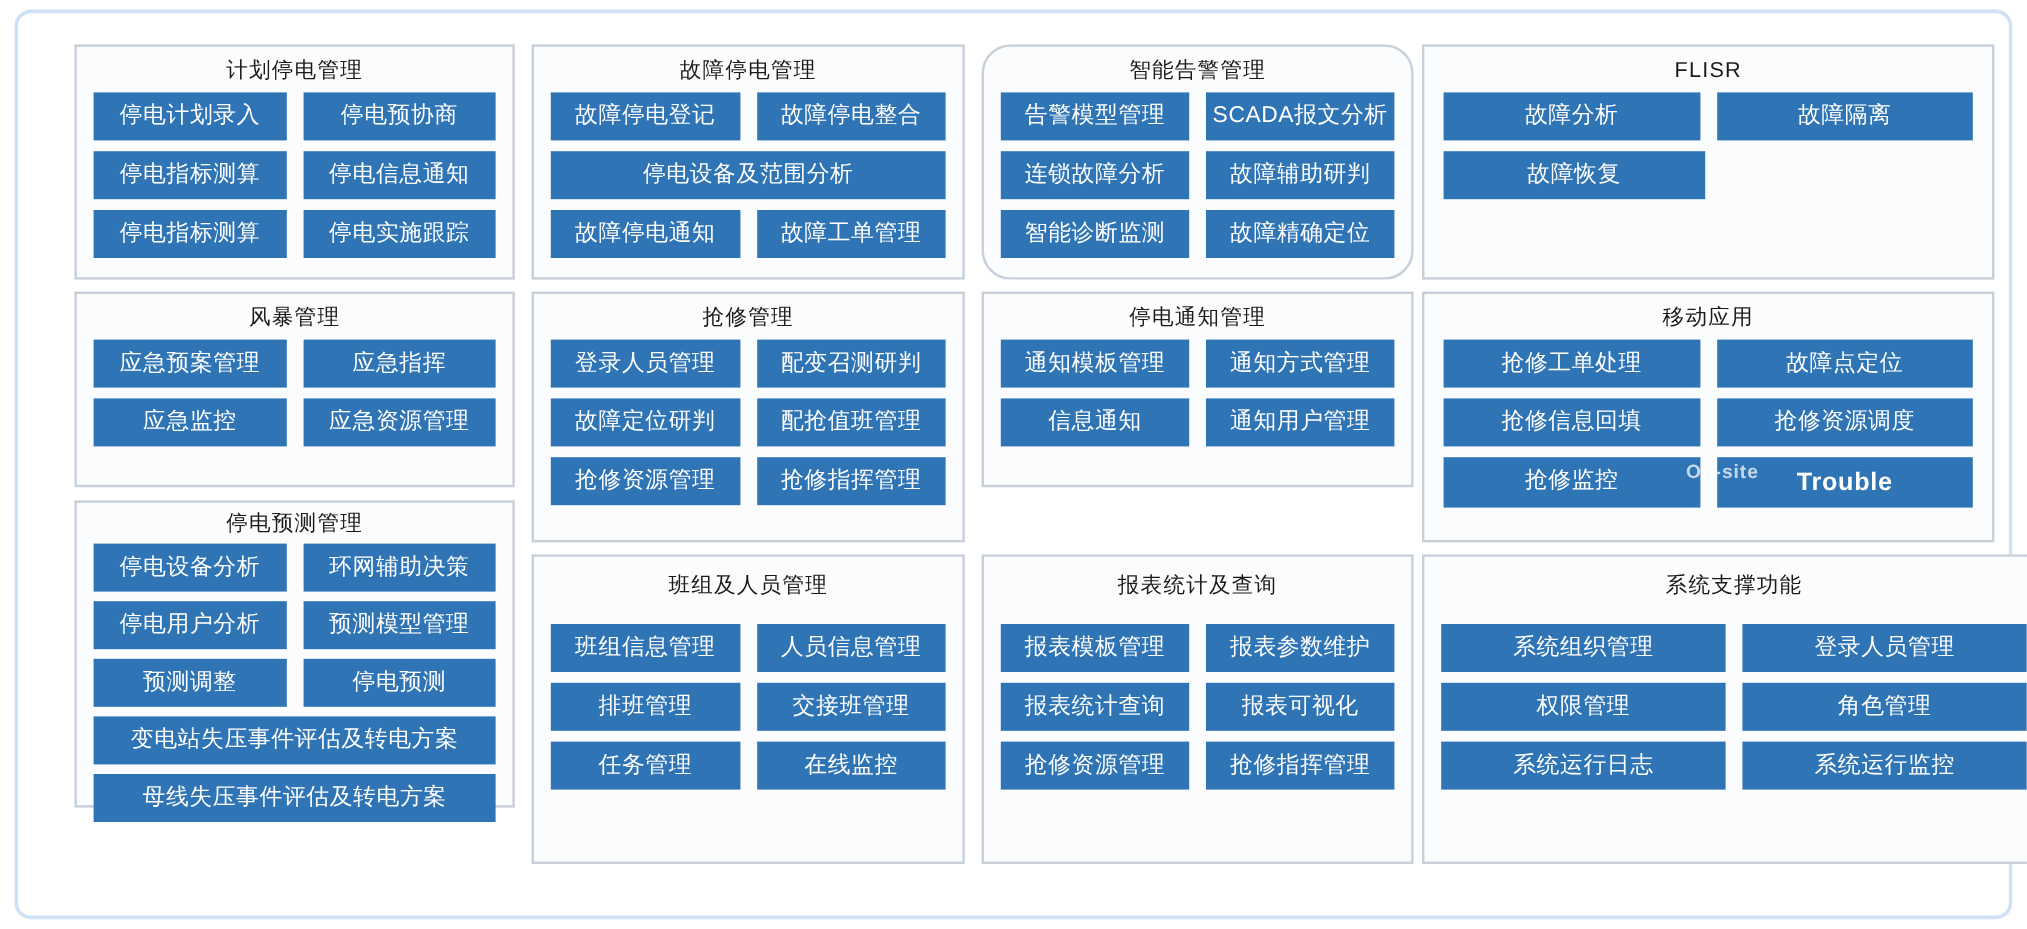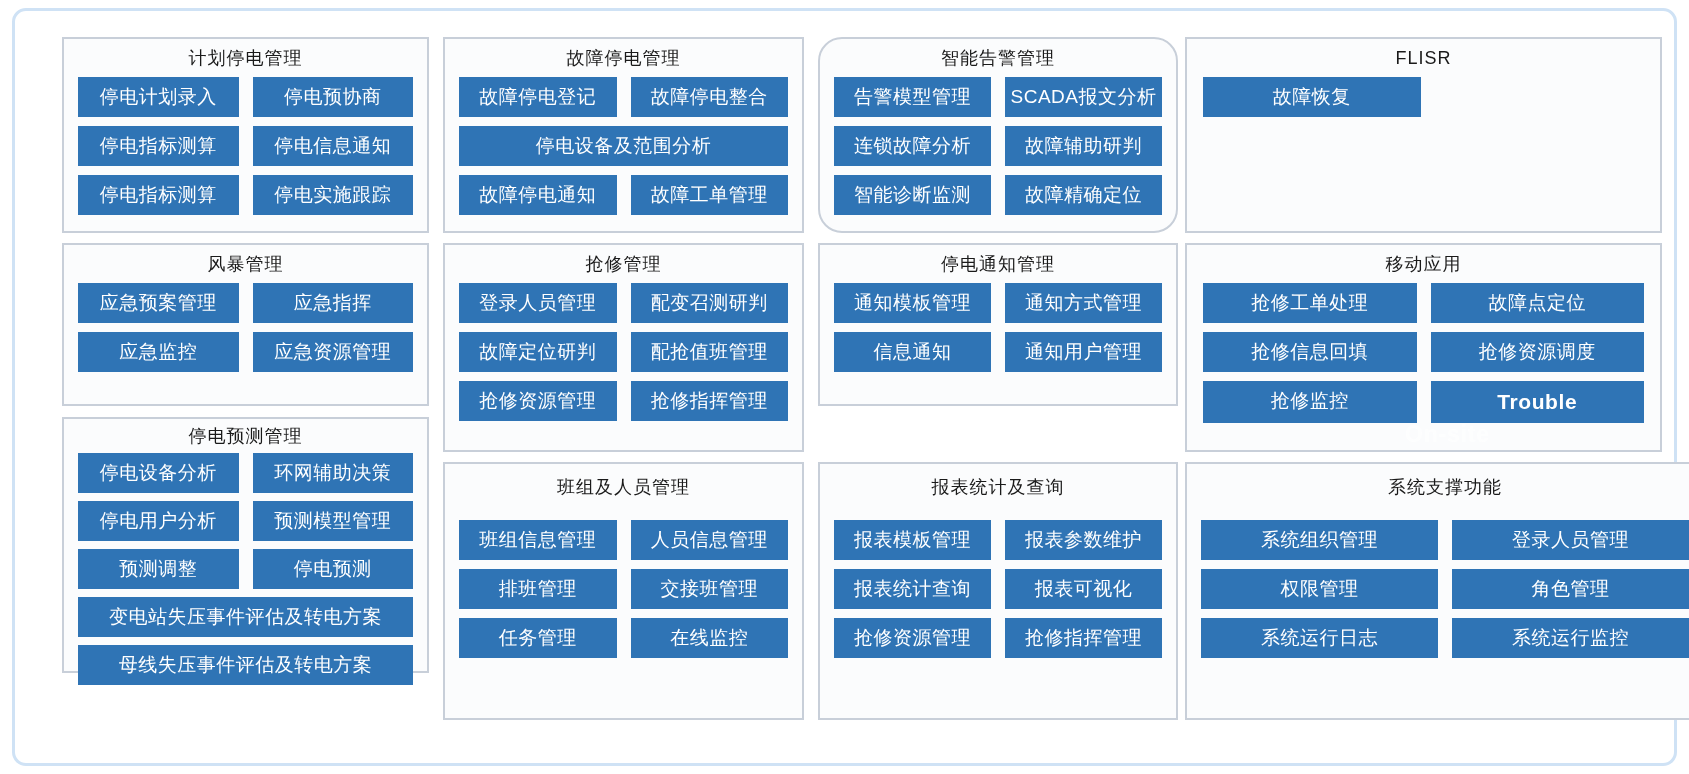--- a/index.html
+++ b/index.html
@@ -184,20 +184,24 @@
             <div class="btn">智能诊断监测</div>
             <div class="btn">故障精确定位</div>
           </div>
         </div>
       </div>
 
       <div class="panel" id="panel-flisr">
         <div class="panel-title">FLISR</div>
         <div class="panel-body">
           <div class="btn-row">
+            <div class="btn">故障分析</div>
+            <div class="btn">故障隔离</div>
+          </div>
+          <div class="btn-row">
             <div class="btn">故障恢复</div>
             <div style="flex:1 1 0;"></div>
           </div>
         </div>
       </div>
 
       <div class="panel" id="panel-storm">
         <div class="panel-title">风暴管理</div>
         <div class="panel-body">
           <div class="btn-row">
@@ -253,21 +257,21 @@
           <div class="btn-row">
             <div class="btn">抢修信息回填</div>
             <div class="btn">抢修资源调度</div>
           </div>
           <div class="btn-row">
             <div class="btn">抢修监控</div>
             <div class="btn latin">Trouble</div>
           </div>
         </div>
 
-        <div class="ghost" style="left:218px; top:140px; font-size:23px;margin-top:36px;">On-site</div>
+        <div class="ghost" style="left:218px; top:140px; font-size:16px;">On-site</div>
         <div class="ghost" style="left:238px; top:218px; font-size:23px; opacity:0.5;">Rep</div>
       </div>
 
       <div class="panel" id="panel-outage-forecast">
         <div class="panel-title">停电预测管理</div>
         <div class="panel-body">
           <div class="btn-row">
             <div class="btn">停电设备分析</div>
             <div class="btn">环网辅助决策</div>
           </div>

